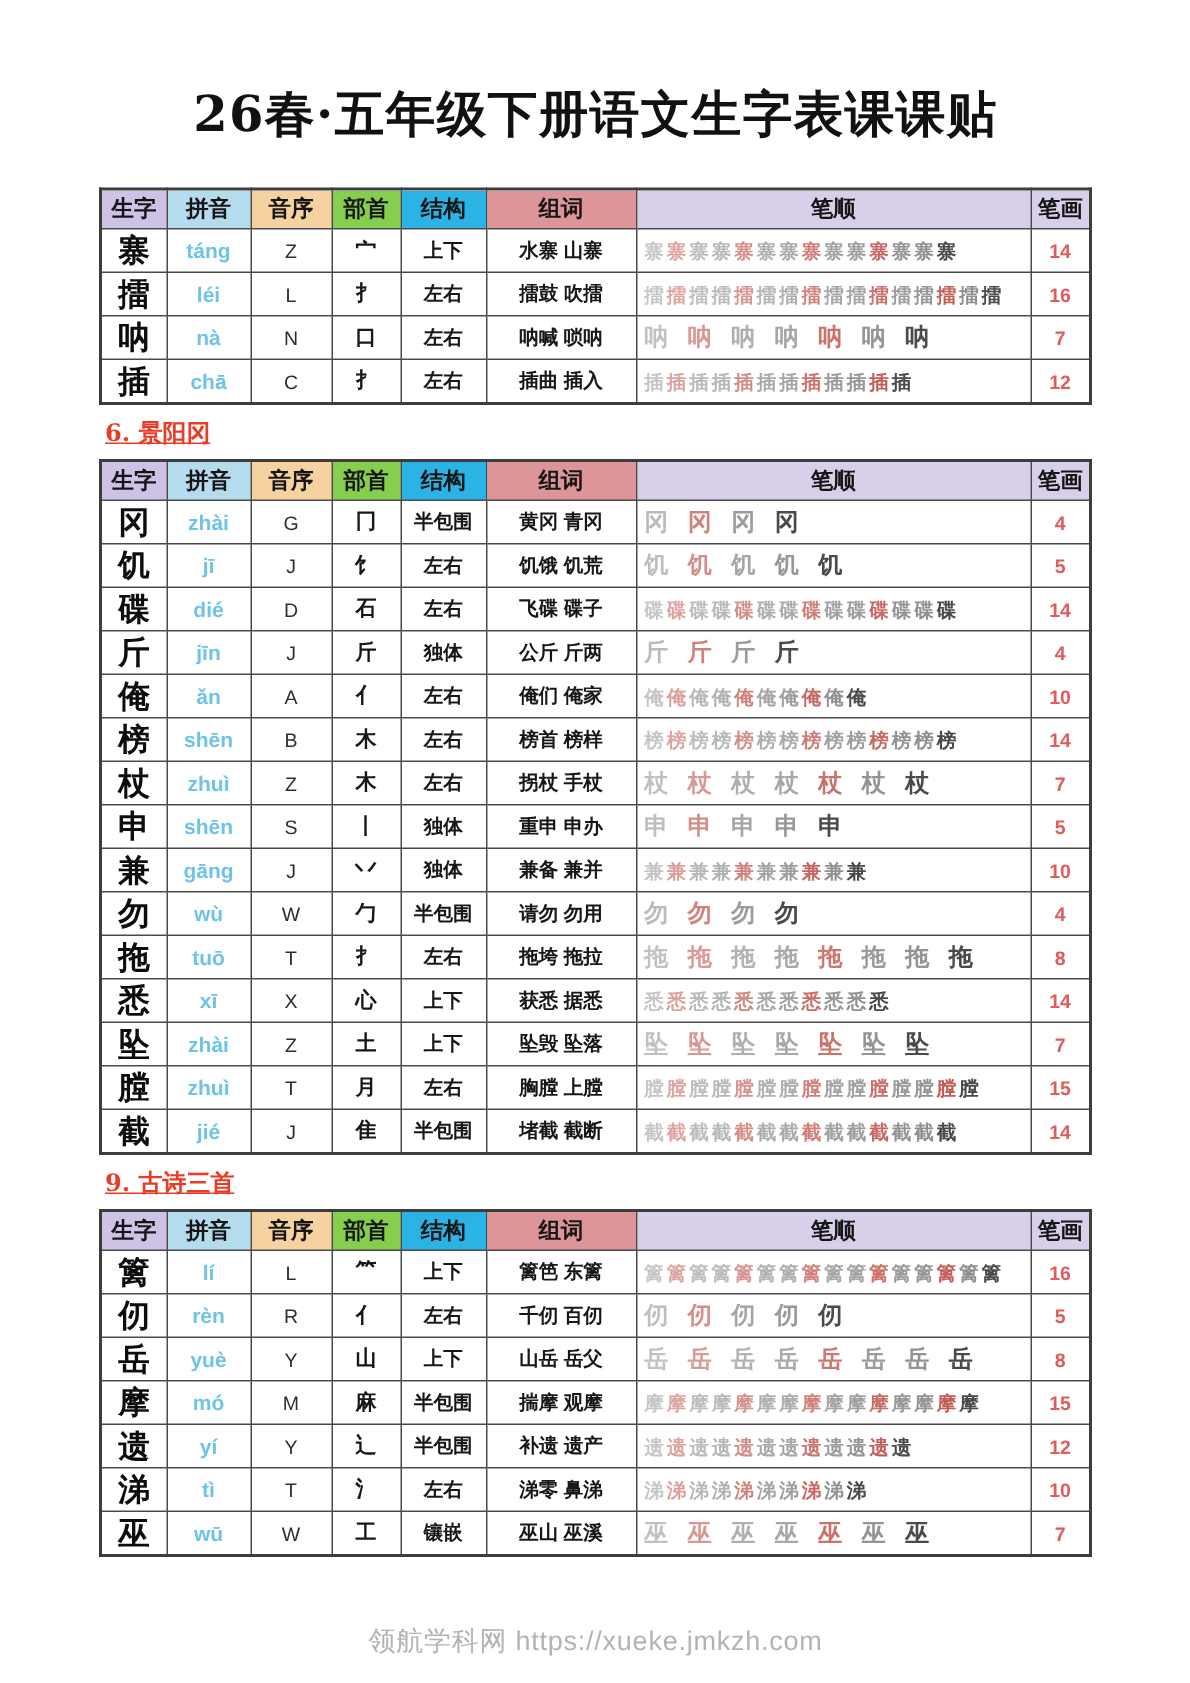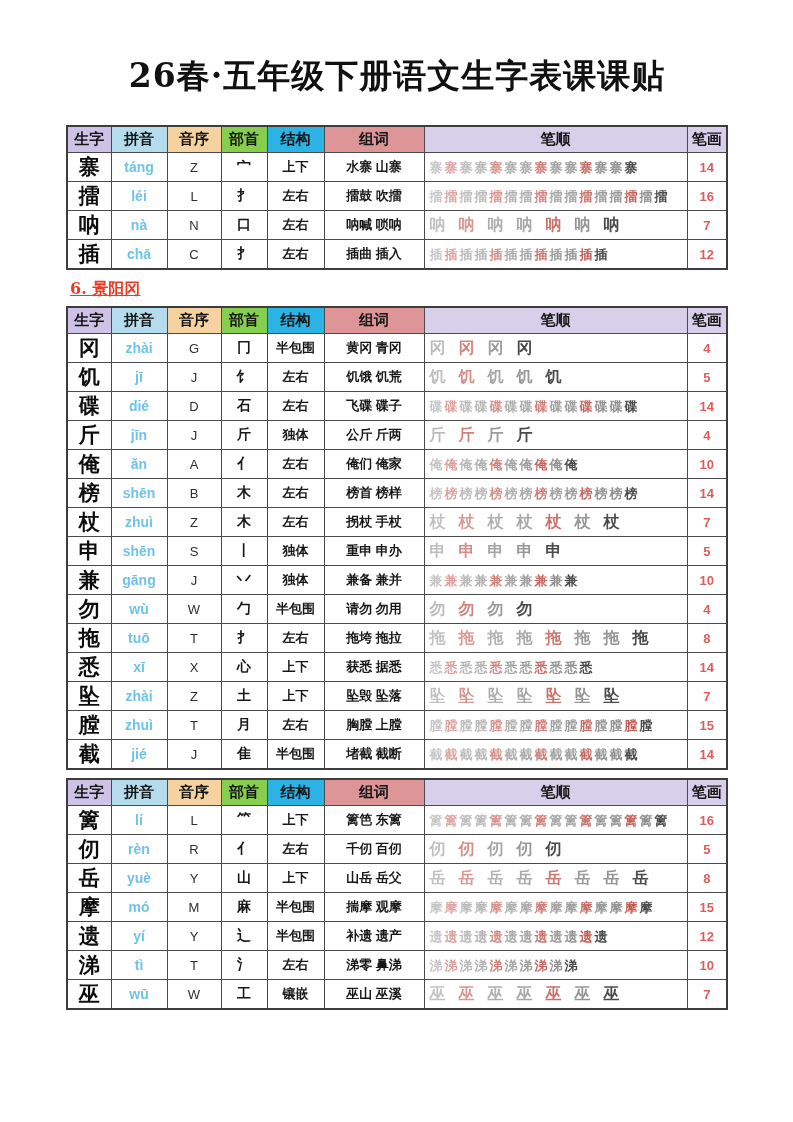--- a/index.html
+++ b/index.html
@@ -293,20 +293,21 @@
               <td class="structure-cell">半包围</td>
               <td class="words-cell">堵截 截断</td>
               <td class="stroke-order-cell"><span style="font-size: 13px; margin-right: 2px; color: rgb(140, 140, 140); opacity: 0.49;">截</span><span style="font-size: 13px; margin-right: 2px; color: rgb(192, 86, 78); opacity: 0.53;">截</span><span style="font-size: 13px; margin-right: 2px; color: rgb(140, 140, 140); opacity: 0.57;">截</span><span style="font-size: 13px; margin-right: 2px; color: rgb(140, 140, 140); opacity: 0.61;">截</span><span style="font-size: 13px; margin-right: 2px; color: rgb(192, 86, 78); opacity: 0.65;">截</span><span style="font-size: 13px; margin-right: 2px; color: rgb(140, 140, 140); opacity: 0.69;">截</span><span style="font-size: 13px; margin-right: 2px; color: rgb(140, 140, 140); opacity: 0.73;">截</span><span style="font-size: 13px; margin-right: 2px; color: rgb(192, 86, 78); opacity: 0.76;">截</span><span style="font-size: 13px; margin-right: 2px; color: rgb(140, 140, 140); opacity: 0.8;">截</span><span style="font-size: 13px; margin-right: 2px; color: rgb(140, 140, 140); opacity: 0.84;">截</span><span style="font-size: 13px; margin-right: 2px; color: rgb(192, 86, 78); opacity: 0.88;">截</span><span style="font-size: 13px; margin-right: 2px; color: rgb(140, 140, 140); opacity: 0.92;">截</span><span style="font-size: 13px; margin-right: 2px; color: rgb(140, 140, 140); opacity: 0.96;">截</span><span style="font-size: 13px; margin-right: 2px; color: rgb(74, 74, 74); opacity: 1;">截</span></td>
               <td class="stroke-count-cell" style="color: rgb(224, 92, 92);">14</td>
             </tr>
           </tbody>
     </table>
   </div>
 
   <div class="section">
+    <div class="section-label" style="color: rgb(234, 59, 37);">9. 古诗三首</div>
     <table class="char-table">
       <colgroup>
         <col style="width:44px">
             <col style="width:56px">
             <col style="width:54px">
             <col style="width:46px">
         <col style="width:57px">
             <col style="width:100px">
             <col style="width:263px">
             <col style="width:40px">
@@ -391,13 +392,14 @@
               <td class="radical-cell">工</td>
               <td class="structure-cell">镶嵌</td>
               <td class="words-cell">巫山 巫溪</td>
               <td class="stroke-order-cell"><span style="font-size: 16px; margin-right: 13px; color: rgb(140, 140, 140); opacity: 0.53;">巫</span><span style="font-size: 16px; margin-right: 13px; color: rgb(192, 86, 78); opacity: 0.61;">巫</span><span style="font-size: 16px; margin-right: 13px; color: rgb(140, 140, 140); opacity: 0.69;">巫</span><span style="font-size: 16px; margin-right: 13px; color: rgb(140, 140, 140); opacity: 0.76;">巫</span><span style="font-size: 16px; margin-right: 13px; color: rgb(192, 86, 78); opacity: 0.84;">巫</span><span style="font-size: 16px; margin-right: 13px; color: rgb(140, 140, 140); opacity: 0.92;">巫</span><span style="font-size: 16px; margin-right: 13px; color: rgb(74, 74, 74); opacity: 1;">巫</span></td>
               <td class="stroke-count-cell" style="color: rgb(224, 92, 92);">7</td>
             </tr>
           </tbody>
     </table>
   </div>
 </div>
+  <div class="watermark" style="color: rgb(179, 179, 179);">领航学科网 https://xueke.jmkzh.com</div>
 </div>
 
 </body></html>

